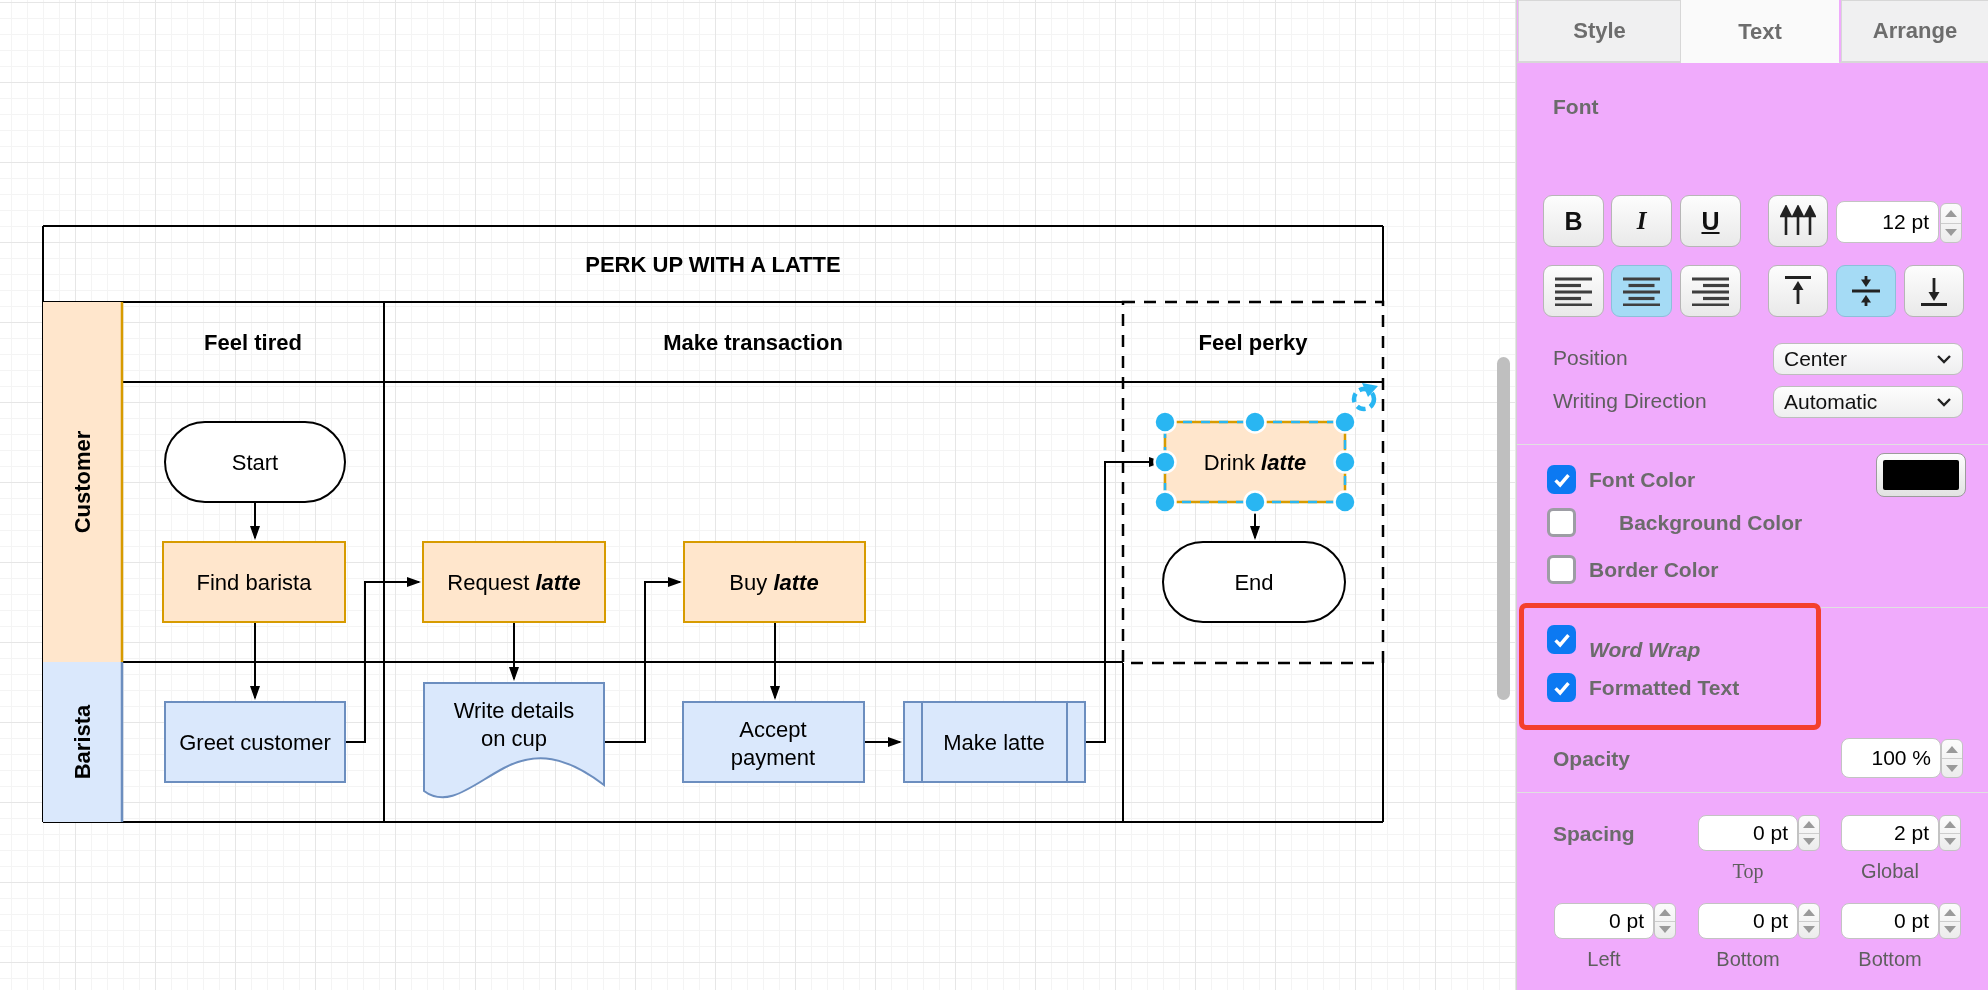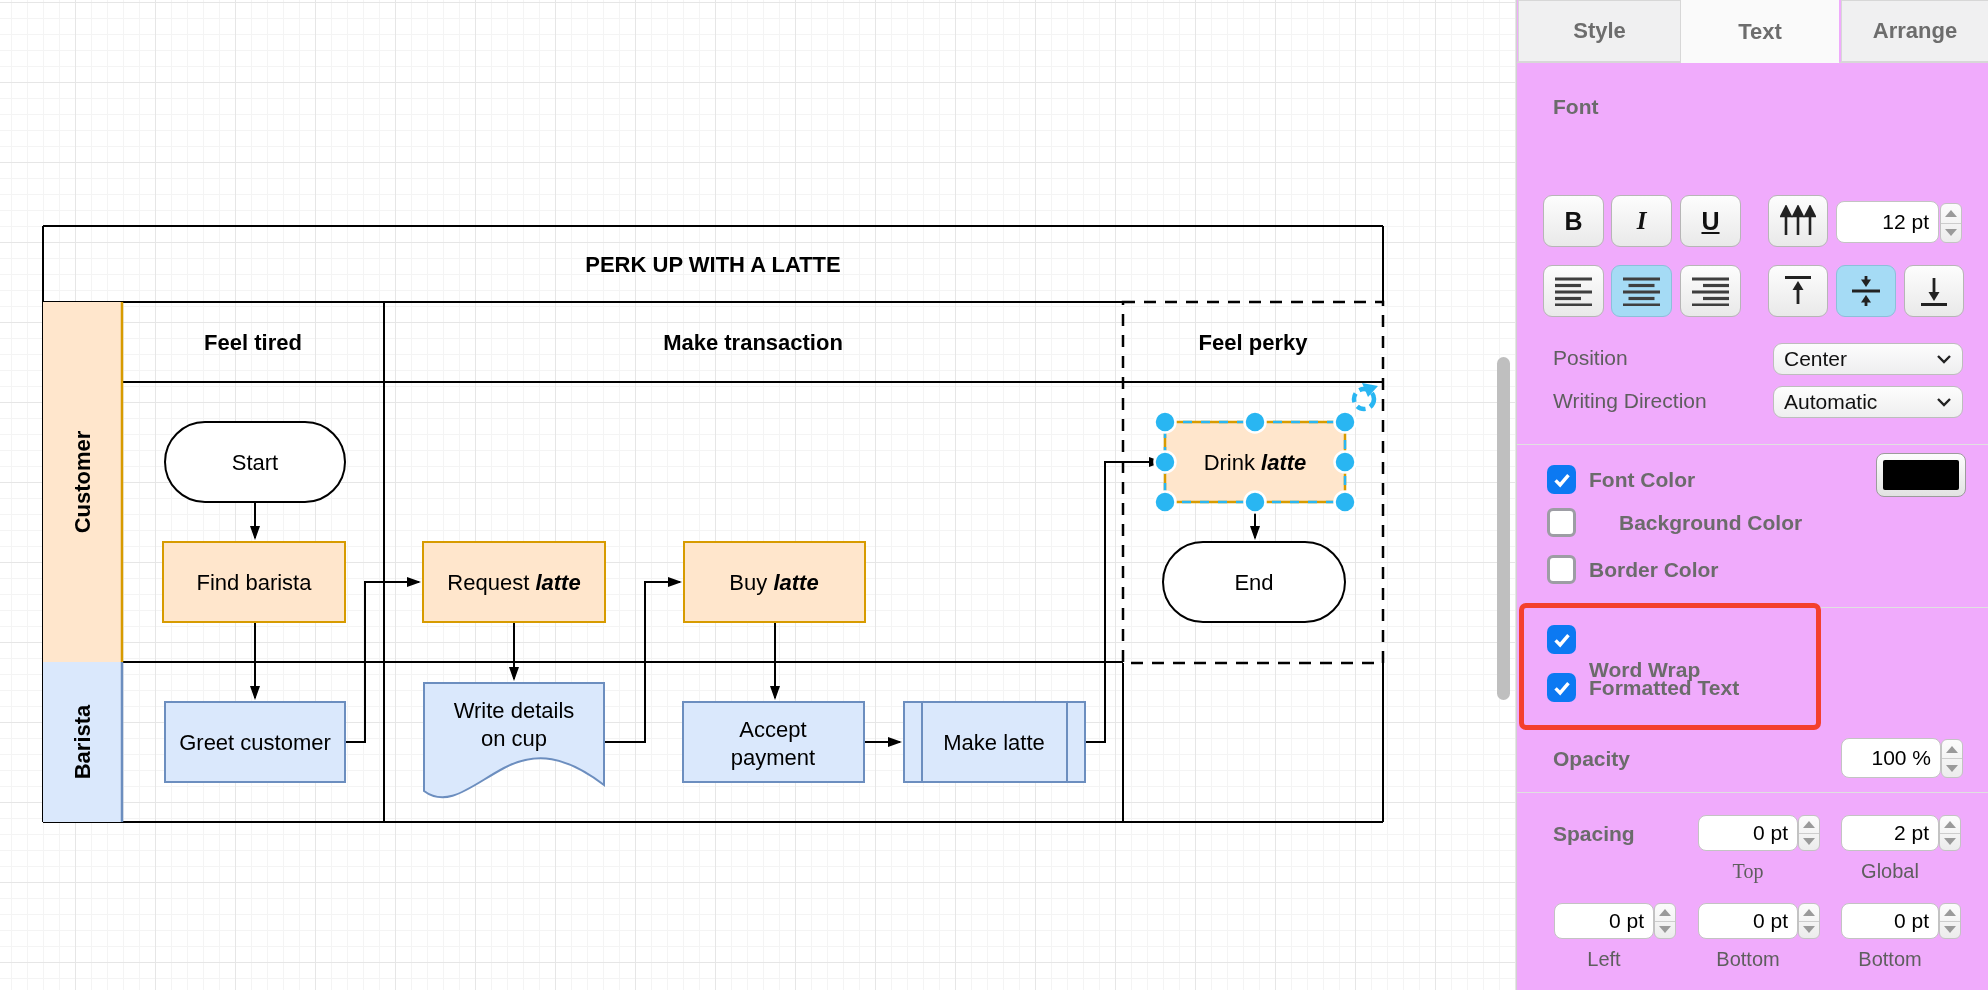--- a/index.html
+++ b/index.html
@@ -338,21 +338,21 @@
     <div class="plabel pbold" style="left:72px;top:556px;">Border Color</div>
 
     <div class="divider" style="left:296px;top:607px;width:176px;"></div>
 
     <div class="redbox"></div>
     <div class="cb on" style="left:30px;top:625px;z-index:4;">
       <svg width="22" height="22" viewBox="0 0 29 29">
         <polyline points="6,15 12,21 23,8" stroke="#fff" stroke-width="4.5" fill="none"></polyline>
       </svg>
     </div>
-    <div class="plabel pbold" style="left:72px;top:656px;z-index:4;">Word Wrap</div>
+    <div class="plabel pbold" style="left:72px;top:636px;z-index:4;font-style:italic;">Word Wrap</div>
     <div class="cb on" style="left:30px;top:673px;z-index:4;">
       <svg width="22" height="22" viewBox="0 0 29 29">
         <polyline points="6,15 12,21 23,8" stroke="#fff" stroke-width="4.5" fill="none"></polyline>
       </svg>
     </div>
     <div class="plabel pbold" style="left:72px;top:674px;z-index:4;">Formatted Text</div>
 
     <div class="plabel pbold" style="left:36px;top:745px;">Opacity</div>
     <div class="numbox" style="left:324px;top:738px;width:100px;height:40px;">100 %</div>
     <div class="stepper" style="left:424px;top:739px;height:39px;">

